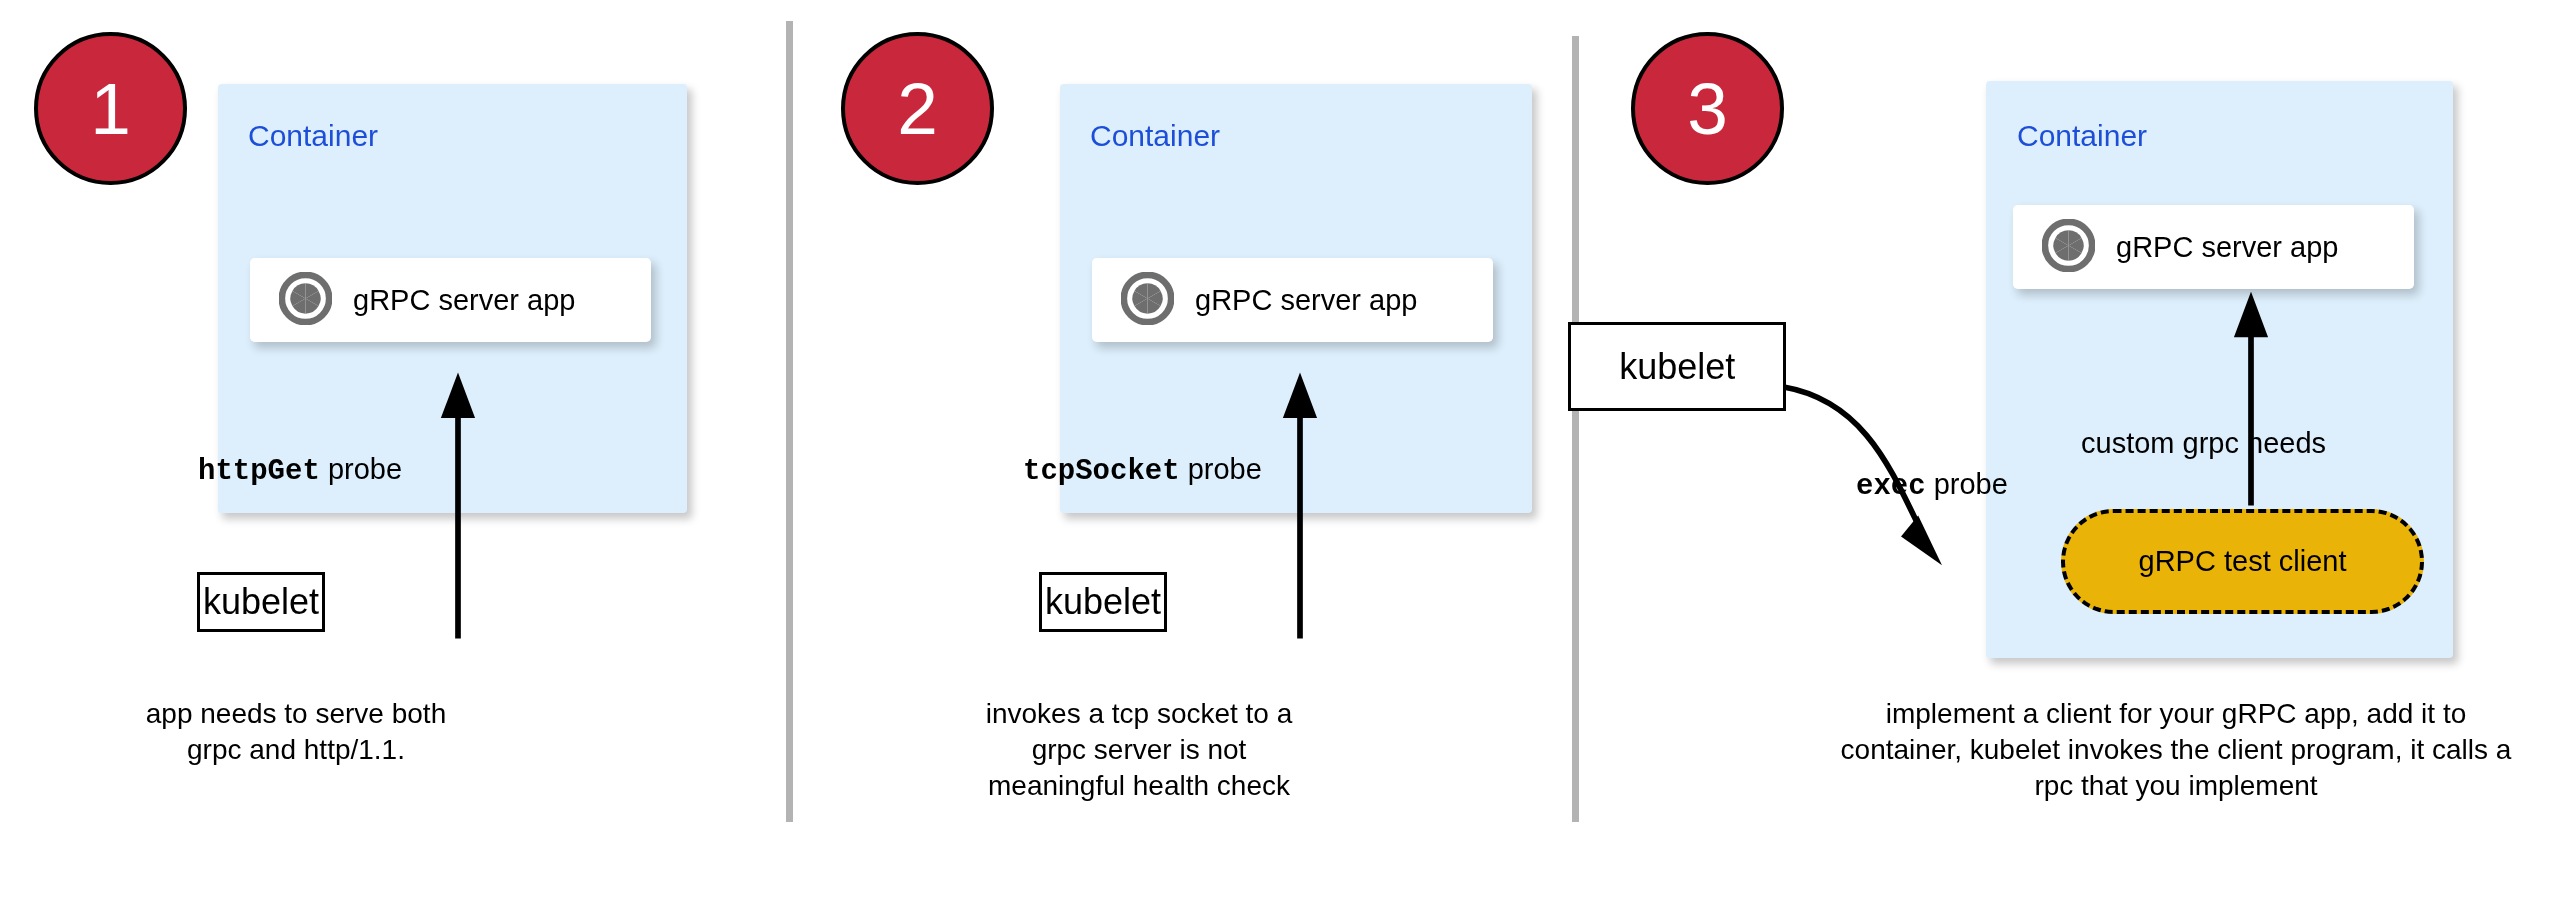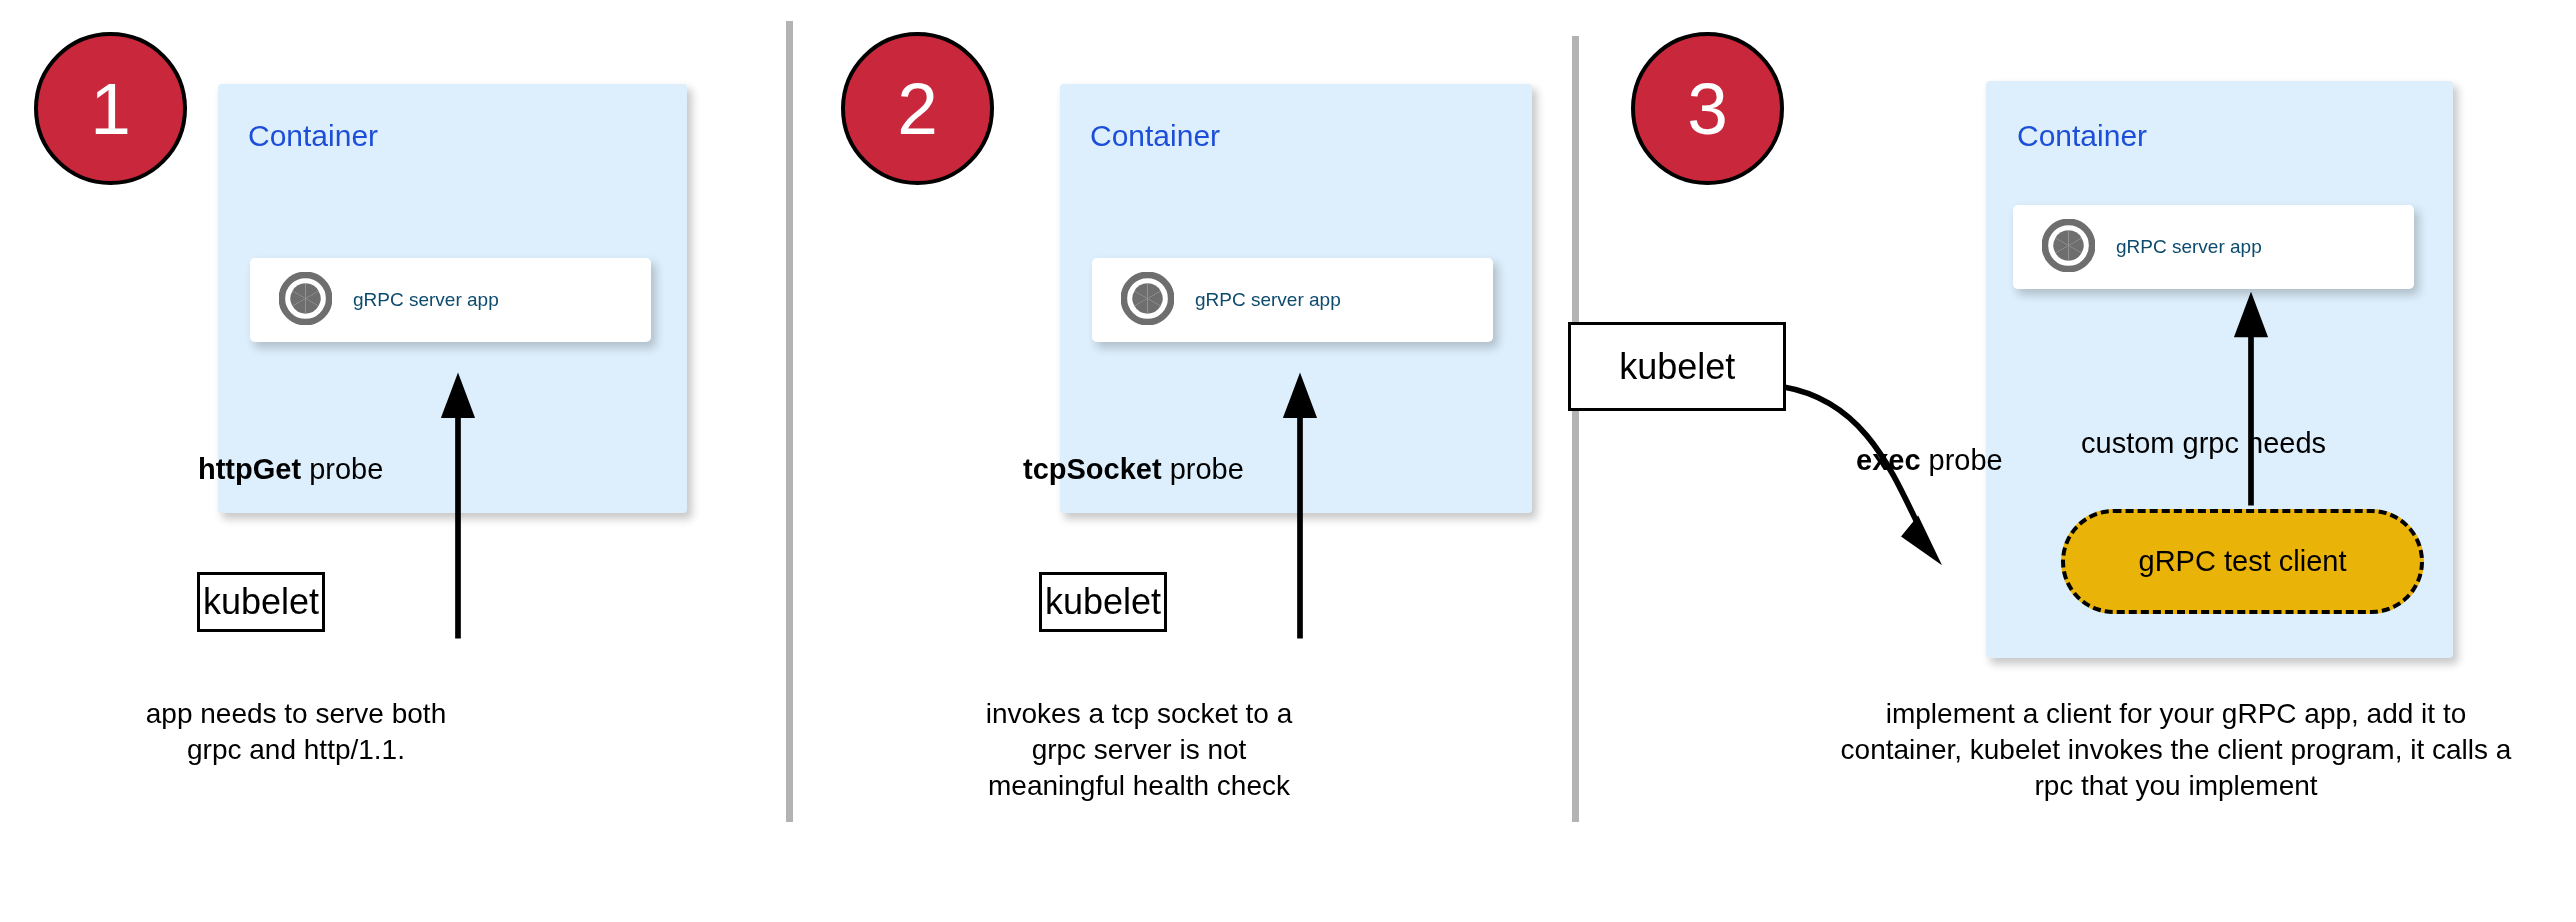--- a/index.html
+++ b/index.html
@@ -11,27 +11,27 @@
          background:#c9283c;border:4.8px solid #000;box-sizing:border-box;
          display:flex;align-items:center;justify-content:center;}
   .badge span{color:#ffffff;font-size:73px;line-height:1;font-weight:400;}
   .container-box{position:absolute;background:#ddeffc;border-radius:3.8px;
                  box-shadow:4.8px 5.7px 8.6px rgba(0,0,0,0.22);}
   .container-label{position:absolute;font-size:30px;color:#1d4ed8;}
   .app-box{position:absolute;background:#ffffff;border-radius:4.8px;
            box-shadow:4.8px 5.7px 9.5px rgba(0,0,0,0.20);
            display:flex;align-items:center;}
   .app-icon{flex:0 0 auto;margin-left:29px;}
-  .app-label{font-size:19px;color:#0c4a6e;margin-left:21px;text-align:right;}
+  .app-label{font-size:29px;color:#000000;margin-left:21px;text-align:right;}
   .kubelet-box{position:absolute;background:#ffffff;border:3.8px solid #000;
                box-sizing:border-box;display:flex;align-items:center;
                justify-content:center;}
   .kubelet-label{font-size:36px;color:#000;}
   .probe-label{position:absolute;font-size:29px;white-space:nowrap;color:#000;}
-  .probe-label b{font-weight:700;}
+  .probe-label b{font-weight:700;font-family:Liberation Mono, monospace;}
   .caption{position:absolute;font-size:28px;line-height:1.28;text-align:center;color:#000;}
   .arrow-svg{position:absolute;overflow:visible;}
   .test-client{position:absolute;background:#eab308;border:4.8px dashed #000;
                border-radius:59px;box-sizing:border-box;
                display:flex;align-items:center;justify-content:center;}
   .test-client-label{font-size:29px;color:#000;}
 </style>
 </head>
 <body>
 
@@ -157,21 +157,21 @@
   <div class="probe-label" style="left:509px;top:427px;">custom grpc needs</div>
 
   <div class="kubelet-box" style="left:-3.8px;top:322px;width:218px;height:89px;">
     <span class="kubelet-label">kubelet</span>
   </div>
 
   <svg class="arrow-svg" style="left:208px;top:363px;" width="324" height="229" viewBox="0 0 340 240">
     <path d="M4 25 C 90 40, 118 115, 150 180" fill="none" stroke="#000" stroke-width="6"></path>
     <polygon points="170 212, 127 182, 145 160" fill="#000"></polygon>
   </svg>
-  <div class="probe-label" style="left:284px;top:444px;">
+  <div class="probe-label" style="left:284px;top:468px;">
     <b>exec</b><span> probe</span>
   </div>
 
   <div class="test-client" style="left:489px;top:509px;width:363px;height:105px;">
     <span class="test-client-label">gRPC test client</span>
   </div>
 
   <div class="caption" style="left:256px;top:696px;width:696px;">implement a client for your gRPC app, add it to container, kubelet invokes the client program, it calls a rpc that you implement</div>
 </div>
 

